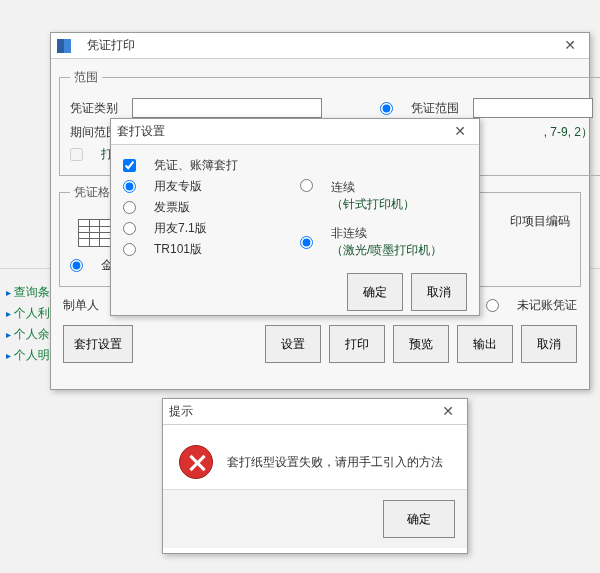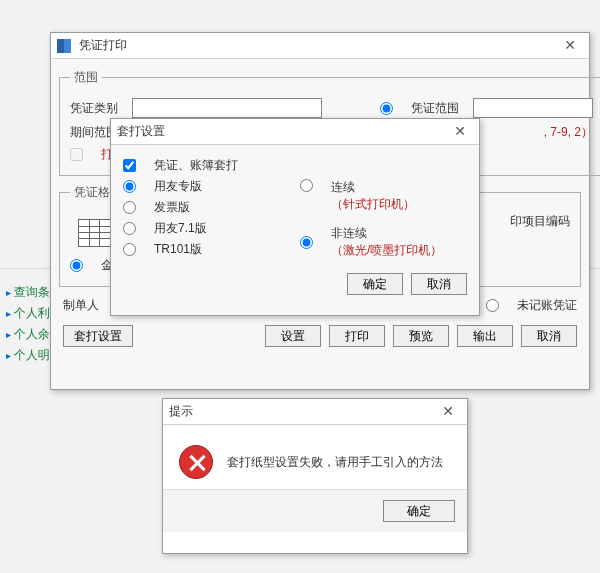--- a/index.html
+++ b/index.html
@@ -22,41 +22,41 @@
   }
   .titlebar {
     display: flex;
     align-items: center;
     justify-content: space-between;
     height: 26px;
     padding: 0 6px;
     background: #fff;
     border-bottom: 1px solid #d0d0d0;
   }
-  .titlebar .title { display: flex; align-items: center; gap: 8px; }
+  .titlebar .title { display: flex; align-items: center; gap: 16px; }
   .closex {
     width: 26px; height: 20px;
     text-align: center; line-height: 18px;
     font-size: 14px; color: #555; cursor: default;
   }
   fieldset {
     border: 1px solid #b0b0b0;
     margin: 8px;
     padding: 8px 10px;
   }
   legend { padding: 0 4px; color: #555; margin-top: 19px; }
   .row { display: flex; align-items: center; gap: 14px; margin: 4px 0; }
   .lbl { white-space: nowrap; }
   .combo, .txt {
     height: 20px; border: 1px solid #888; background: #fff;
     font-size: 12px; padding: 0 2px;
   }
   .combo { appearance: none; }
   .btn {
-    height: 22px; min-width: 56px;
+    height: 38px; min-width: 56px;
     border: 1px solid #888; background: #efefef;
     font-size: 12px; padding: 0 10px;
     cursor: default;
   }
   .links {
     position: absolute; left: 6px; top: 280px;
     font-size: 12px;
   }
   .links div { color: #15803d; margin: 4px 0; white-space: nowrap; }
   .links div::before { content: "▸ "; color: #0066cc; font-size: 10px; }
@@ -78,21 +78,21 @@
     width: 34px; height: 34px; border-radius: 50%;
     background: #d8312f; position: relative; flex: 0 0 34px;
     border: 1px solid #a01f1f;
   }
   .erricon::before, .erricon::after {
     content: ""; position: absolute; left: 16px; top: 7px;
     width: 3px; height: 20px; background: #fff;
   }
   .erricon::before { transform: rotate(45deg); }
   .erricon::after { transform: rotate(-45deg); }
-  .dimmed { color: #b91c1c; }
+  .dimmed { color: #14532d; }
   .hr { position:absolute; left:0; top:268px; width:100%; height:1px; background:#d5d5d5;}
 </style>
 </head>
 <body>
 
 <div class="hr"></div>
 
 <div class="links">
   <div>查询条</div>
   <div>个人利</div>

